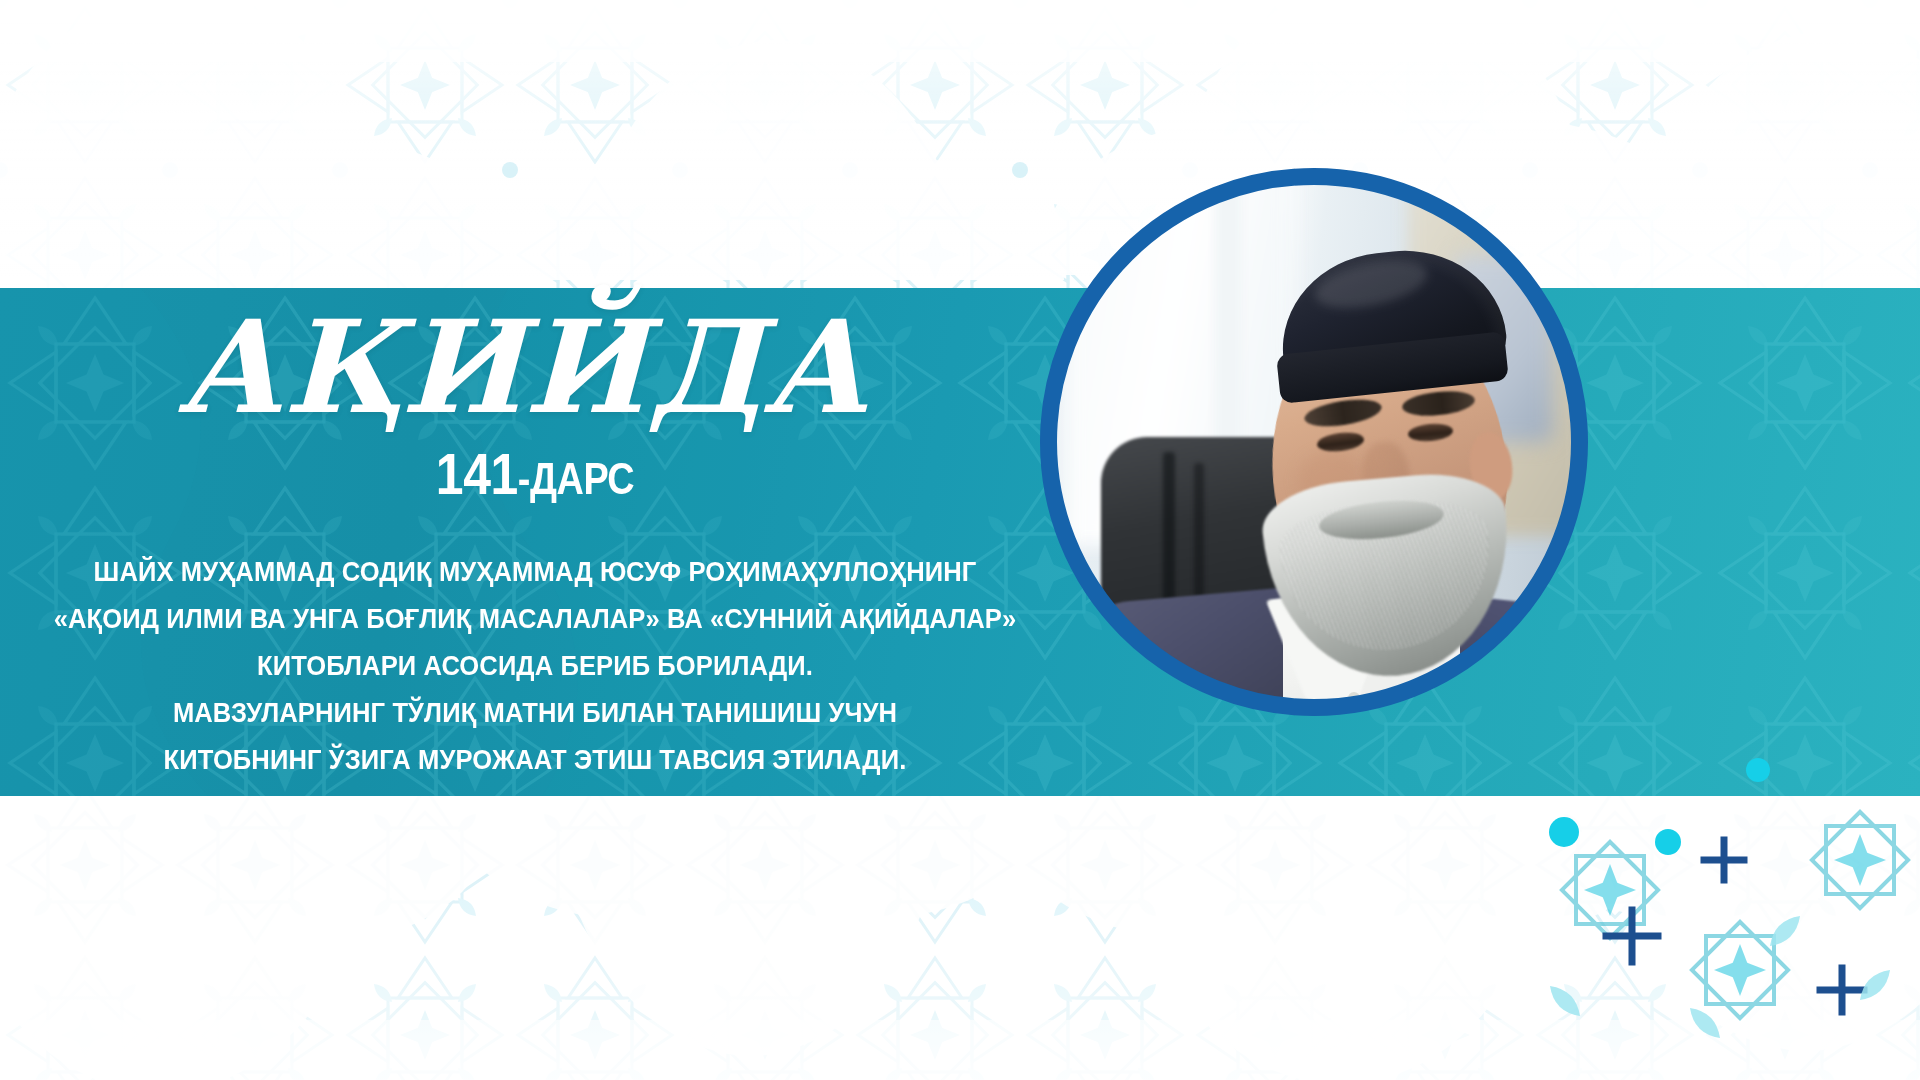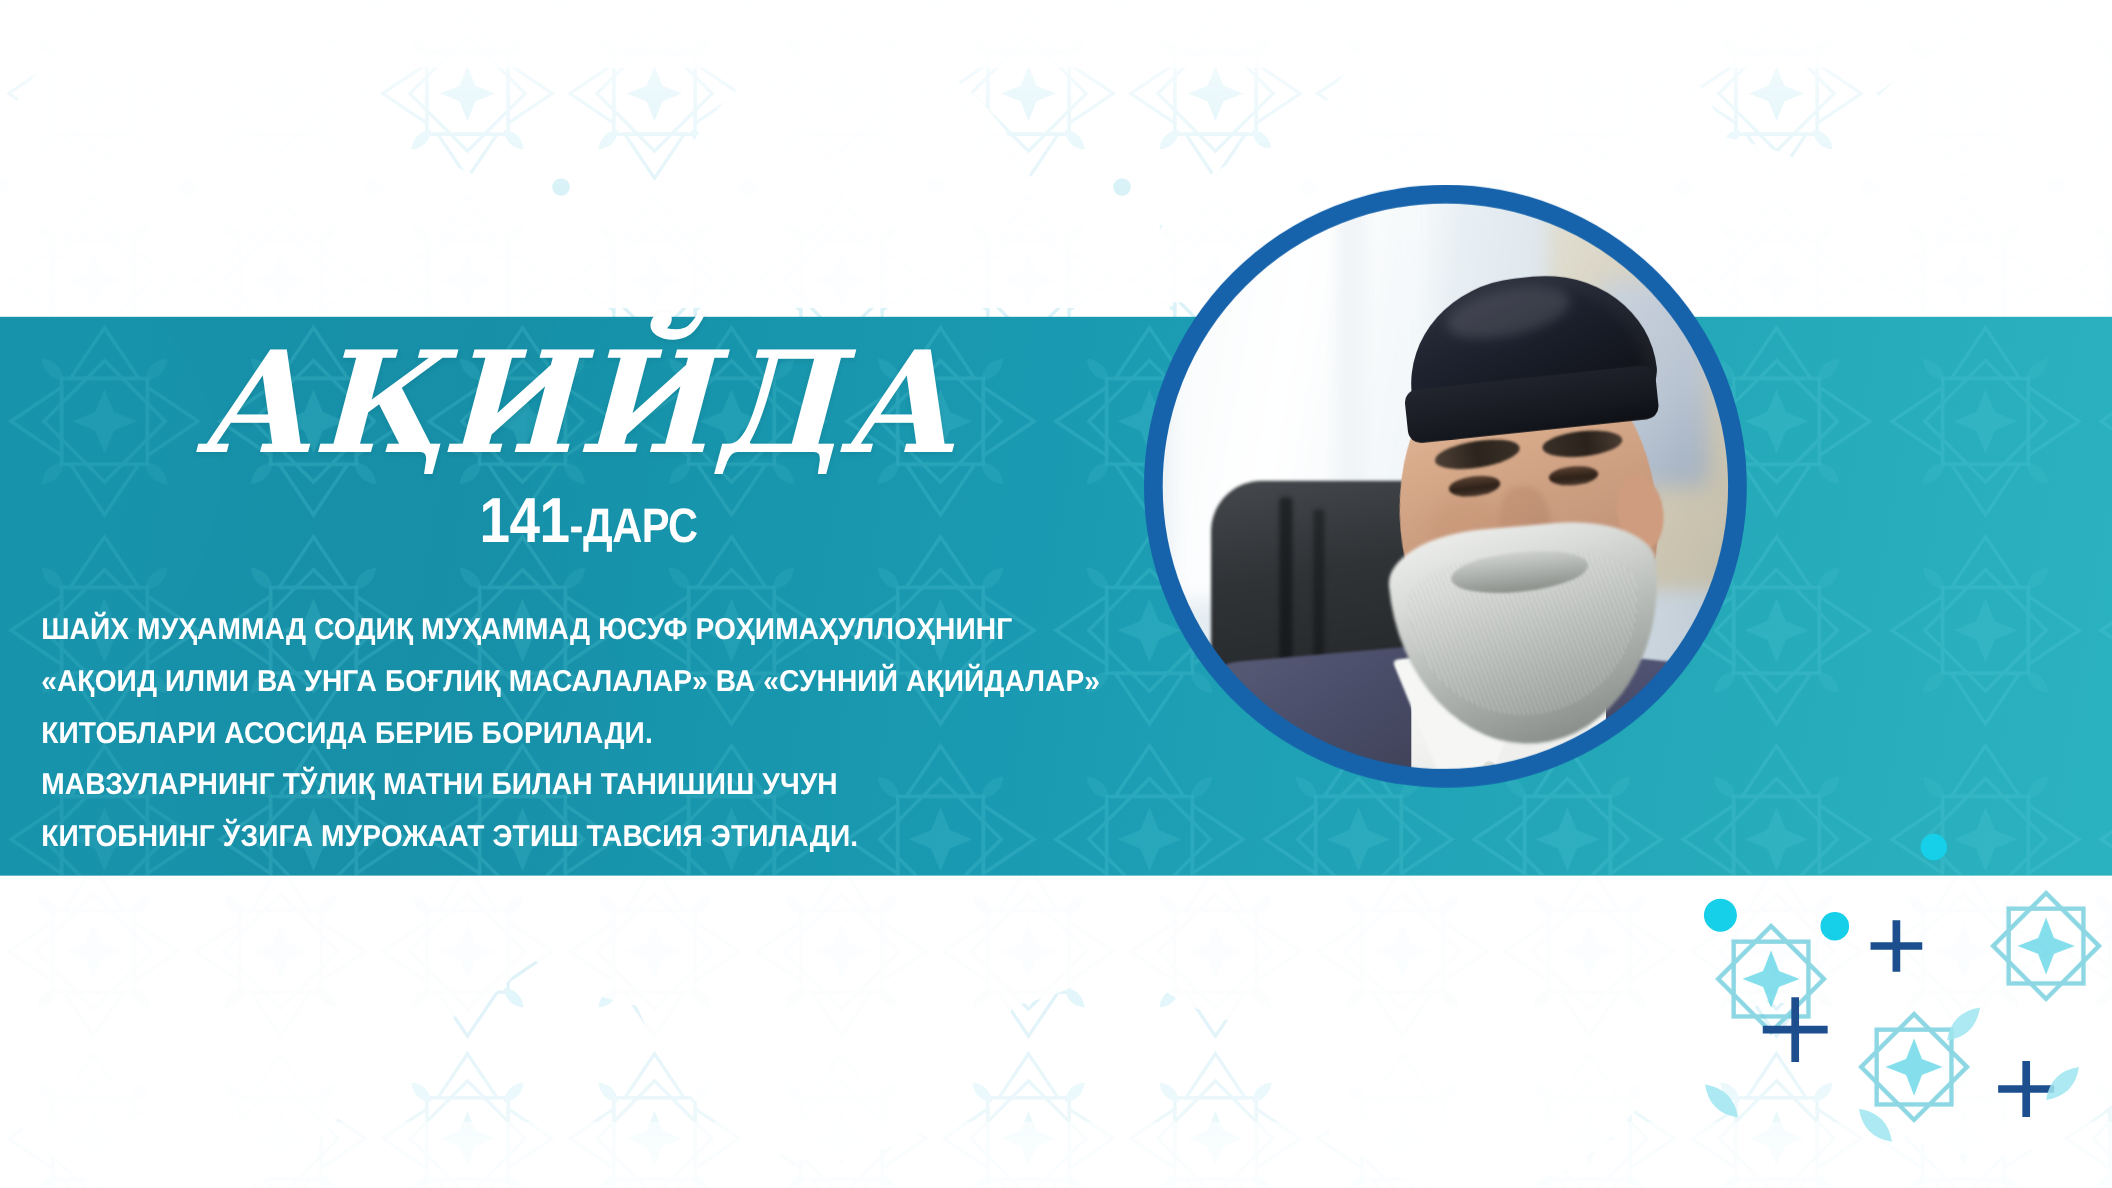--- a/index.html
+++ b/index.html
@@ -42,21 +42,21 @@
     font-size:54px;
     letter-spacing:-0.5px;
     transform:scaleX(.86);
   }
   .dars-num { font-size:58px; font-weight:700; }
   .dars-word { font-size:44px; font-weight:700; }
 
   
   .body-block {
     position:absolute; left:0; top:548px; width:1070px;
-    text-align:left; z-index:8;
+    text-align:center; z-index:8;
   }
   .body-line {
     color:#ffffff;
     font-family:"Liberation Sans", sans-serif;
     font-weight:700;
     font-size:27.5px;
     line-height:47px;
     letter-spacing:.1px;
     white-space:nowrap;
     transform:scaleX(.93);

